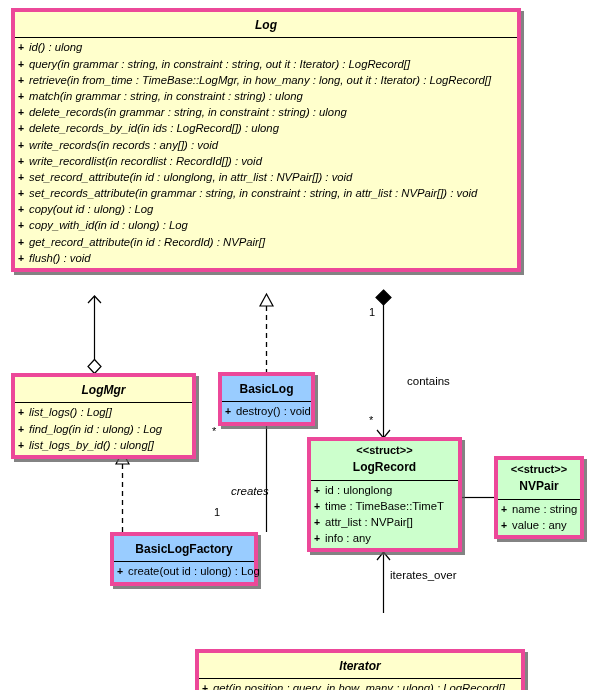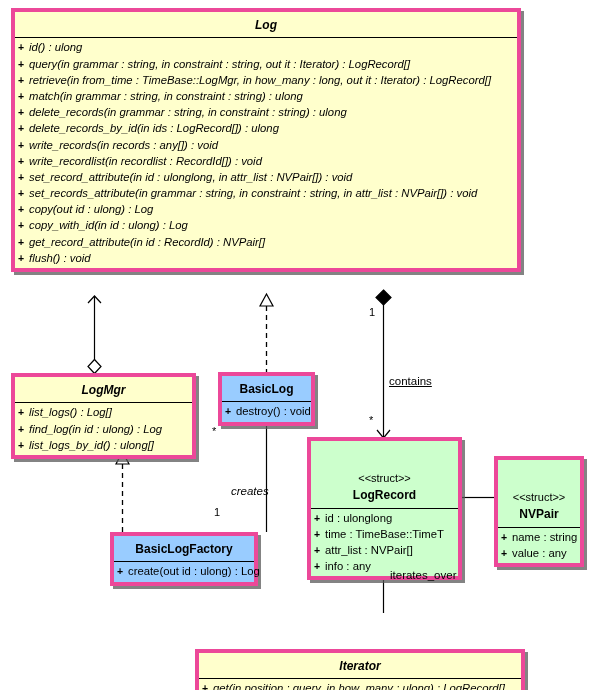--- a/index.html
+++ b/index.html
@@ -40,25 +40,24 @@
     font-size: 12px;
     font-weight: bold;
     font-style: italic;
     color: #000;
     white-space: nowrap;
   }
   .class-name.concrete { font-style: normal; }
   .stereotype {
     display: block;
     font-size: 11px;
-    font-weight: normal;
+    font-weight: bold;
     font-style: normal;
     color: #000;
     line-height: 1.2;
-    margin-top: 28px;
   }
   .class-body {
     padding: 1px 0 2px 0;
   }
   .member {
     font-size: 11.3px;
     font-style: italic;
     color: #000;
     white-space: nowrap;
     line-height: 16.2px;
@@ -227,21 +226,21 @@
   <div class="uml-class yellow" id="box-iterator" style="left:195px; top:613px; width:330px;margin-top:36px;">
     <div class="class-header">
       <span class="class-name">Iterator</span>
     </div>
     <div class="class-body" id="body-iterator">
         <div class="member"><span class="vis">+</span><span>get(in position : query, in how_many : ulong) : LogRecord[]</span></div>
         <div class="member"><span class="vis">+</span><span>destroy() : void</span></div>
       </div>
   </div>
 
-  <div class="edge-label" style="left:389px; top:375px;text-decoration:underline;">contains</div>
+  <div class="edge-label" style="left:407px; top:375px;">contains</div>
   <div class="mult" style="left:369px; top:306px;">1</div>
   <div class="mult" style="left:369px; top:414px;">*</div>
 
   <div class="edge-label italic" style="left:231px; top:485px;">creates</div>
   <div class="mult" style="left:212px; top:425px;">*</div>
   <div class="mult" style="left:214px; top:506px;">1</div>
 
   <div class="edge-label" style="left:390px; top:569px;">iterates_over</div>
 
 </div>

